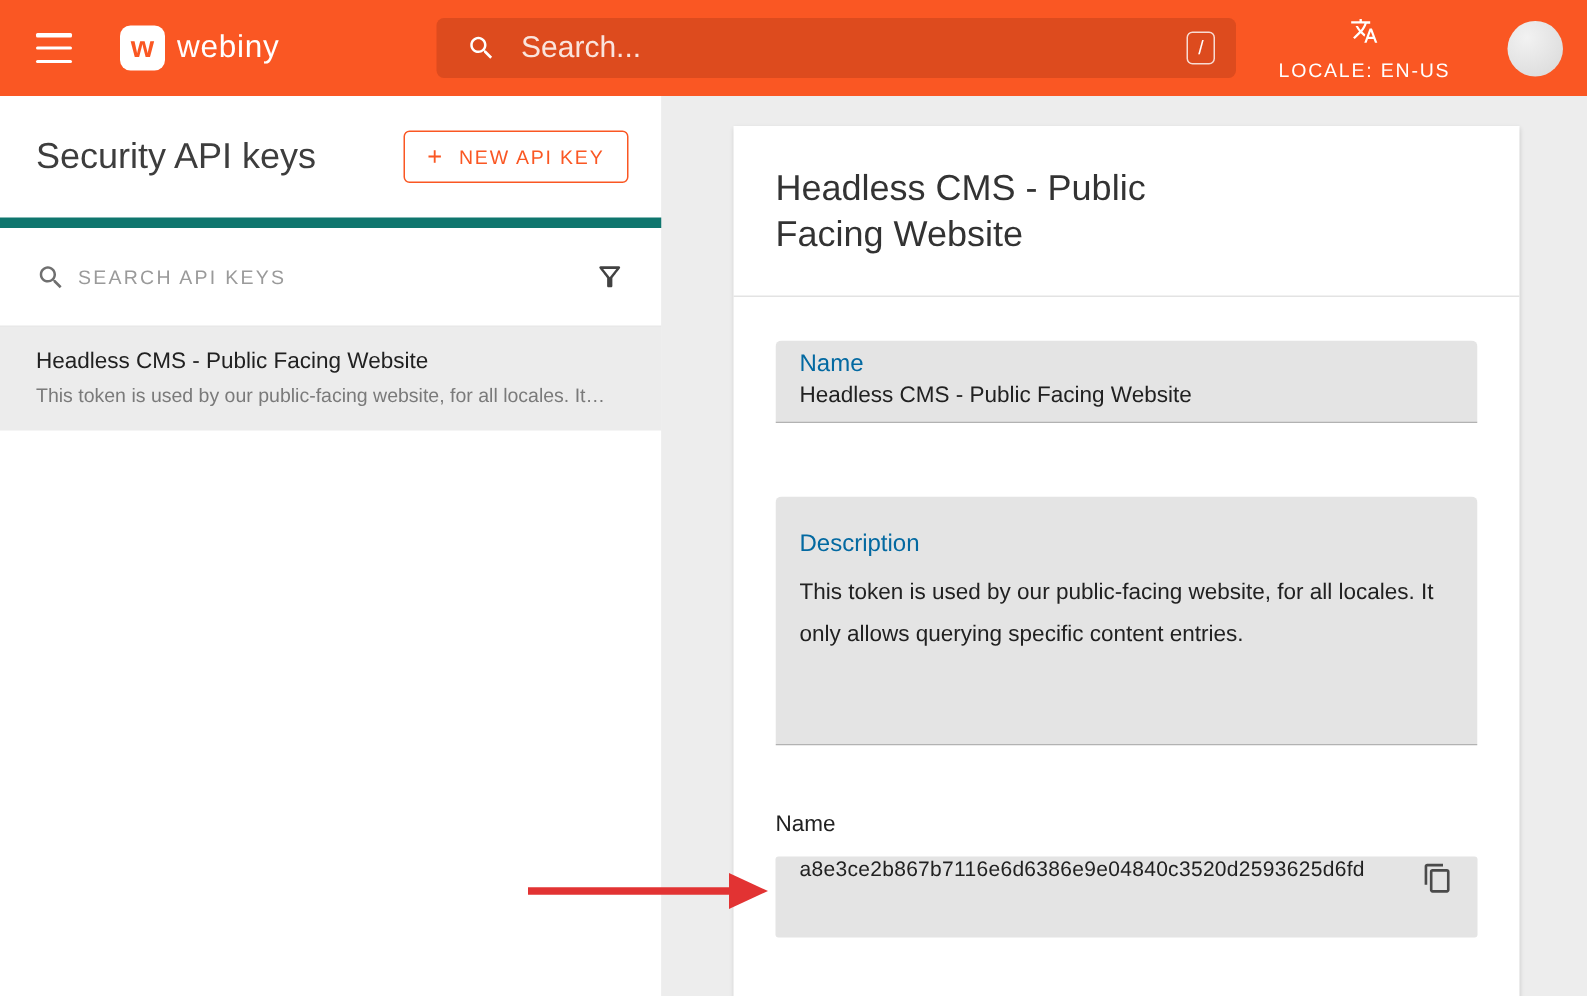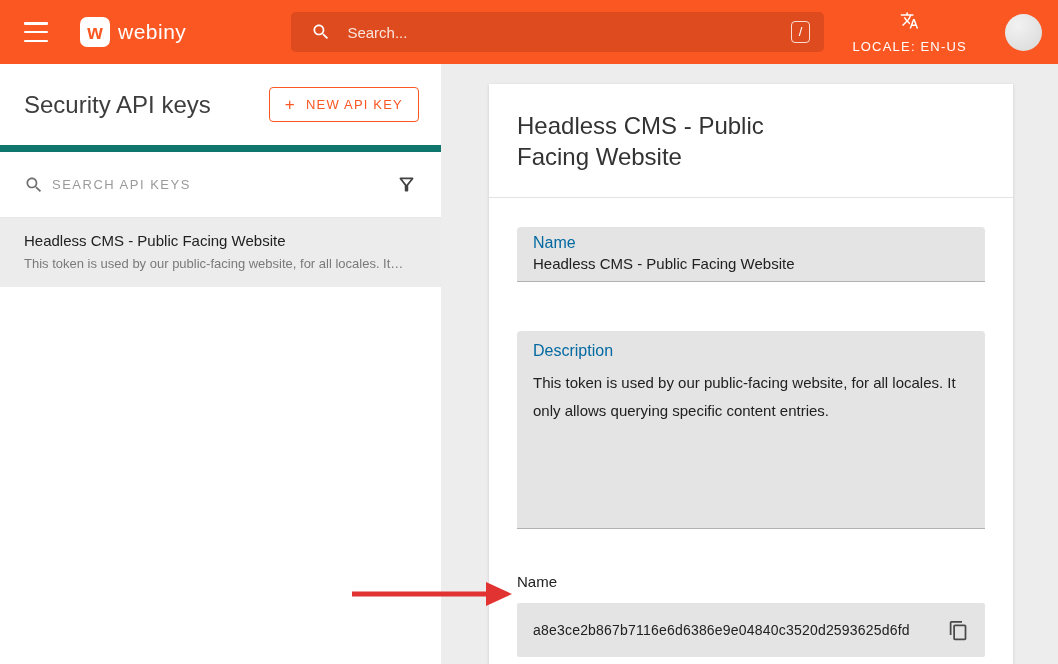--- a/index.html
+++ b/index.html
@@ -44,21 +44,21 @@
   .gsearch{
     margin-left:105px;
     width:533px;height:40px;border-radius:5px;
     background:var(--primary-dark);
     display:flex;align-items:center;
     padding:0 14px 0 20px;
   }
   .gsearch svg{flex:0 0 auto;}
   .gsearch input{
     flex:1;margin-left:16px;background:transparent;border:none;outline:none;
-    color:#fff;font-size:15px;font-family:inherit;
+    color:#fff;font-size:20px;font-family:inherit;
   }
   .gsearch input::placeholder{color:rgba(255,255,255,.85);}
   .shortcut{
     border:1px solid rgba(255,255,255,.8);border-radius:4px;
     color:#fff;font-size:13px;line-height:20px;padding:0 7px;height:22px;
   }
 
   .locale{
     margin-left:28px;display:flex;align-items:center;gap:9px;
     color:#fff;font-size:13px;letter-spacing:1.2px;cursor:pointer;white-space:nowrap;flex-direction:column;
@@ -134,28 +134,28 @@
     background:var(--field-bg);
     border-radius:4px 4px 0 0;
     border-bottom:1px solid rgba(0,0,0,.22);
     padding:7px 16px 9px;
     cursor:text;
   }
   .field label{
     display:block;font-size:16px;color:#0369a1;margin-bottom:3px;cursor:text;
   }
   .field .field-value{font-size:15px;color:#212121;}
-  .field.textarea{margin-top:49px;height:198px;padding-top:11px;}
+  .field.textarea{margin-top:49px;height:166px;padding-top:23px;}
   .field.textarea label{margin-bottom:9px;}
   .field.textarea .field-value{line-height:28px;}
 
   .token-label{margin-top:44px;font-size:15px;color:#212121;}
   .token-field{
     margin-top:13px;height:54px;background:var(--field-bg);
-    display:flex;align-items:center;justify-content:space-between;
+    display:flex;justify-content:space-between;
     padding:0 12px 0 16px;border-radius:2px;gap:28px;
   }
   .token-value{font-size:14px;color:#212121;letter-spacing:.2px;}
   .copy-btn{background:none;border:none;cursor:pointer;display:flex;padding:4px;}
 
   
   .arrow{position:absolute;left:348px;top:577px;pointer-events:none;}
 </style>
 </head>
 <body>

